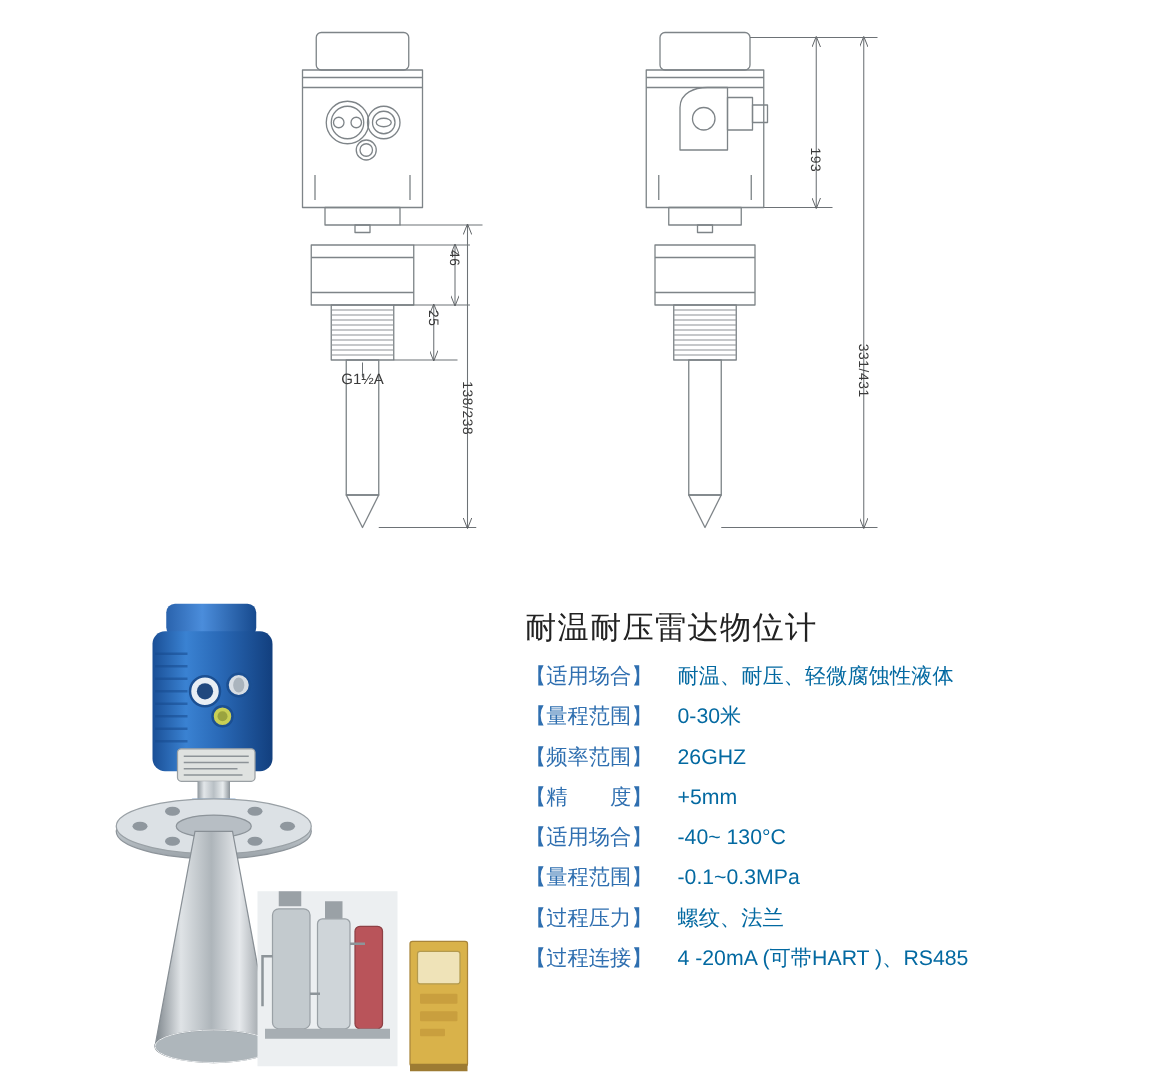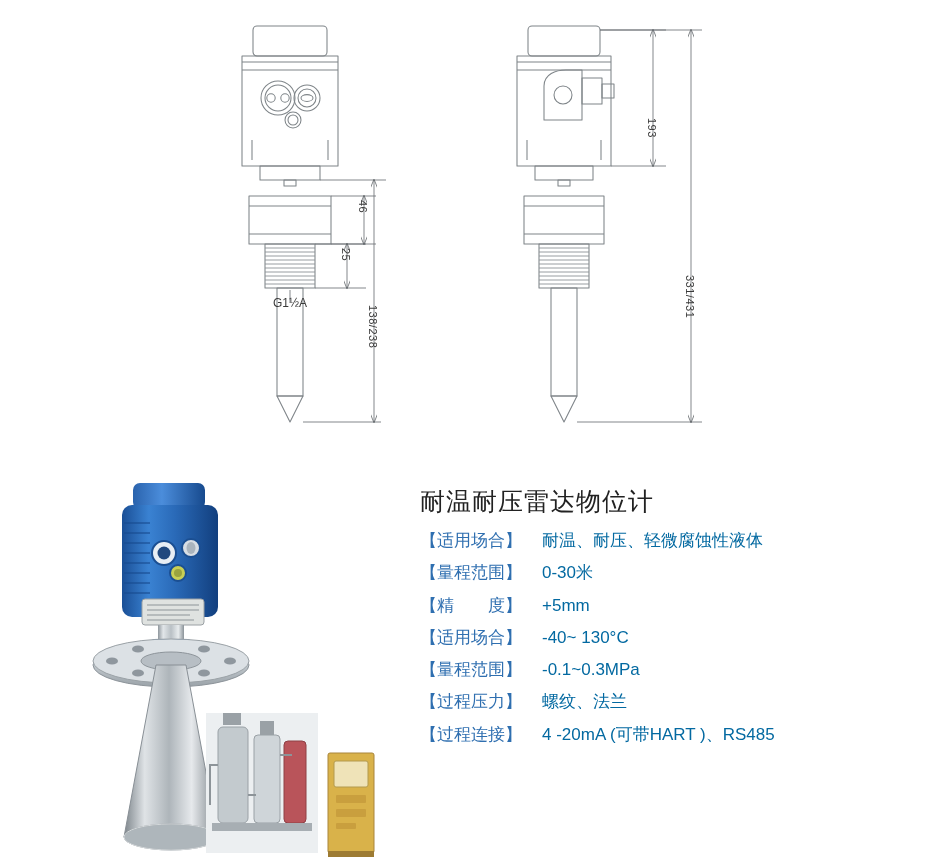--- a/index.html
+++ b/index.html
@@ -335,20 +335,24 @@
 
     <div class="spec-row">
       <span class="spec-key">【适用场合】</span>
       <span class="spec-val">耐温、耐压、轻微腐蚀性液体</span>
     </div>
     <div class="spec-row">
       <span class="spec-key">【量程范围】</span>
       <span class="spec-val">0-30米</span>
     </div>
     <div class="spec-row">
+      <span class="spec-key">【频率范围】</span>
+      <span class="spec-val">26GHZ</span>
+    </div>
+    <div class="spec-row">
       <span class="spec-key">【精　　度】</span>
       <span class="spec-val">+5mm</span>
     </div>
     <div class="spec-row">
       <span class="spec-key">【适用场合】</span>
       <span class="spec-val">-40~ 130°C</span>
     </div>
     <div class="spec-row">
       <span class="spec-key">【量程范围】</span>
       <span class="spec-val">-0.1~0.3MPa</span>

